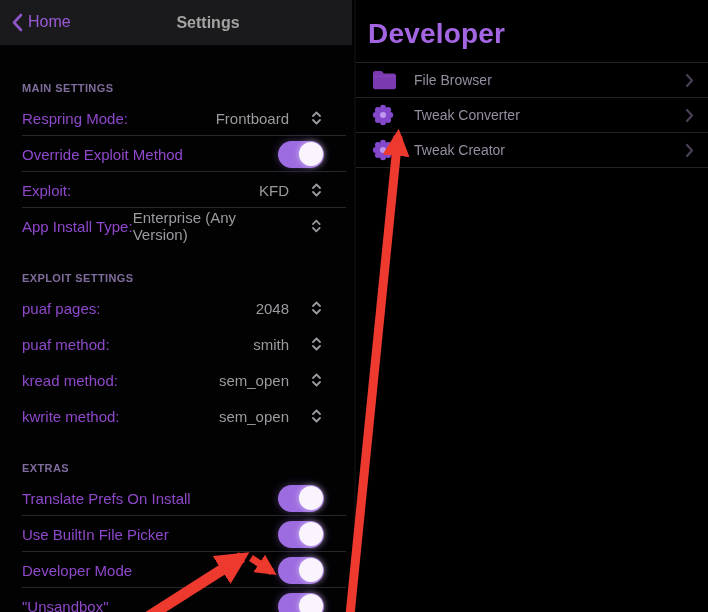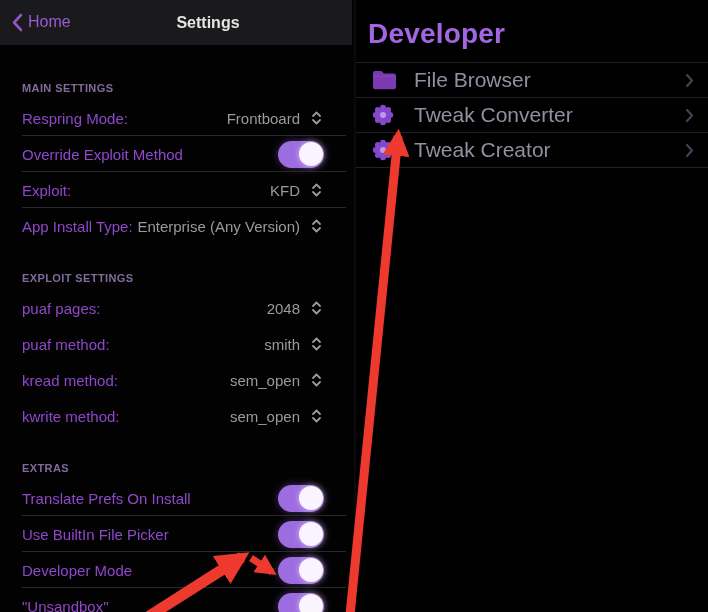--- a/index.html
+++ b/index.html
@@ -12,38 +12,38 @@
   .left-panel{position:absolute;left:0;top:0;width:355px;height:612px;background:#020203;}
   .topbar{
     position:absolute;left:0;top:0;width:352px;height:45px;background:#1a1a1c;
     display:flex;align-items:center;
   }
   .back-group{display:flex;align-items:flex-start;gap:5px;padding-left:12px;cursor:default;}
   .back-label{color:#9a5ad6;font-size:16px;}
   .topbar-title{
     position:absolute;left:0;top:0;width:416px;height:45px;
     display:flex;align-items:center;justify-content:center;
-    color:#e5e5e5;font-size:16px;font-weight:bold;pointer-events:none;
+    color:#a3a3a3;font-size:16px;font-weight:bold;pointer-events:none;
   }
   .scroll{position:absolute;left:0;top:45px;width:355px;}
   .section-header{
     padding:28px 0 6px 22px;font-size:11px;font-weight:bold;letter-spacing:.4px;
     color:#7f6c9c;text-transform:uppercase;
   }
   .section-header.first{padding-top:17px;margin-top:20px;}
   .row{
     position:relative;height:36px;display:flex;align-items:center;
     padding:0 33px 0 22px;box-sizing:border-box;
   }
   .row.sep::after{
     content:"";position:absolute;left:22px;right:9px;bottom:0;height:1px;background:#28282c;
   }
   .row-label{color:#8f48ca;font-size:15px;flex:0 0 auto;}
   .row-spacer{flex:1;}
-  .picker-value{display:flex;align-items:center;gap:11px;cursor:default;}
+  .picker-value{display:flex;align-items:center;gap:22px;cursor:default;}
   .picker-value span{color:#9b9b9f;font-size:15px;}
   
   .toggle{
     position:relative;width:46px;height:27px;border-radius:14px;background:#9d6ce0;
     box-shadow:0 0 8px rgba(185,135,255,.35);flex:0 0 auto;margin-right:-2px;
   }
   .toggle .knob{
     position:absolute;top:1.5px;right:1.5px;width:24px;height:24px;border-radius:50%;
     background:#faf4ff;box-shadow:0 0 6px rgba(255,255,255,.55);
   }
@@ -52,21 +52,21 @@
   .dev-title{
     margin:0;padding:18px 0 12px 12px;color:#a465e2;font-size:28px;font-weight:bold;
     letter-spacing:.2px;
   }
   .dev-list{border-top:1px solid #222226;}
   .dev-row{
     position:relative;height:35px;display:flex;align-items:center;
     padding:0 14px 0 16px;box-sizing:border-box;border-bottom:1px solid #222226;
   }
   .dev-row .icon-box{width:26px;height:22px;display:flex;align-items:center;justify-content:flex-start;flex:0 0 auto;margin-right:16px;}
-  .dev-row .dev-label{color:#968ea0;font-size:21px;flex:1;}
+  .dev-row .dev-label{color:#968ea0;font-size:14px;flex:1;}
   
   .arrows{position:absolute;left:0;top:0;width:708px;height:612px;pointer-events:none;z-index:50;}
   .divider-v{position:absolute;left:354px;top:0;width:2px;height:612px;background:#0b0b0d;}
 </style>
 </head>
 <body>
 
 <div class="left-panel">
   <div class="topbar">
     <div class="back-group">

